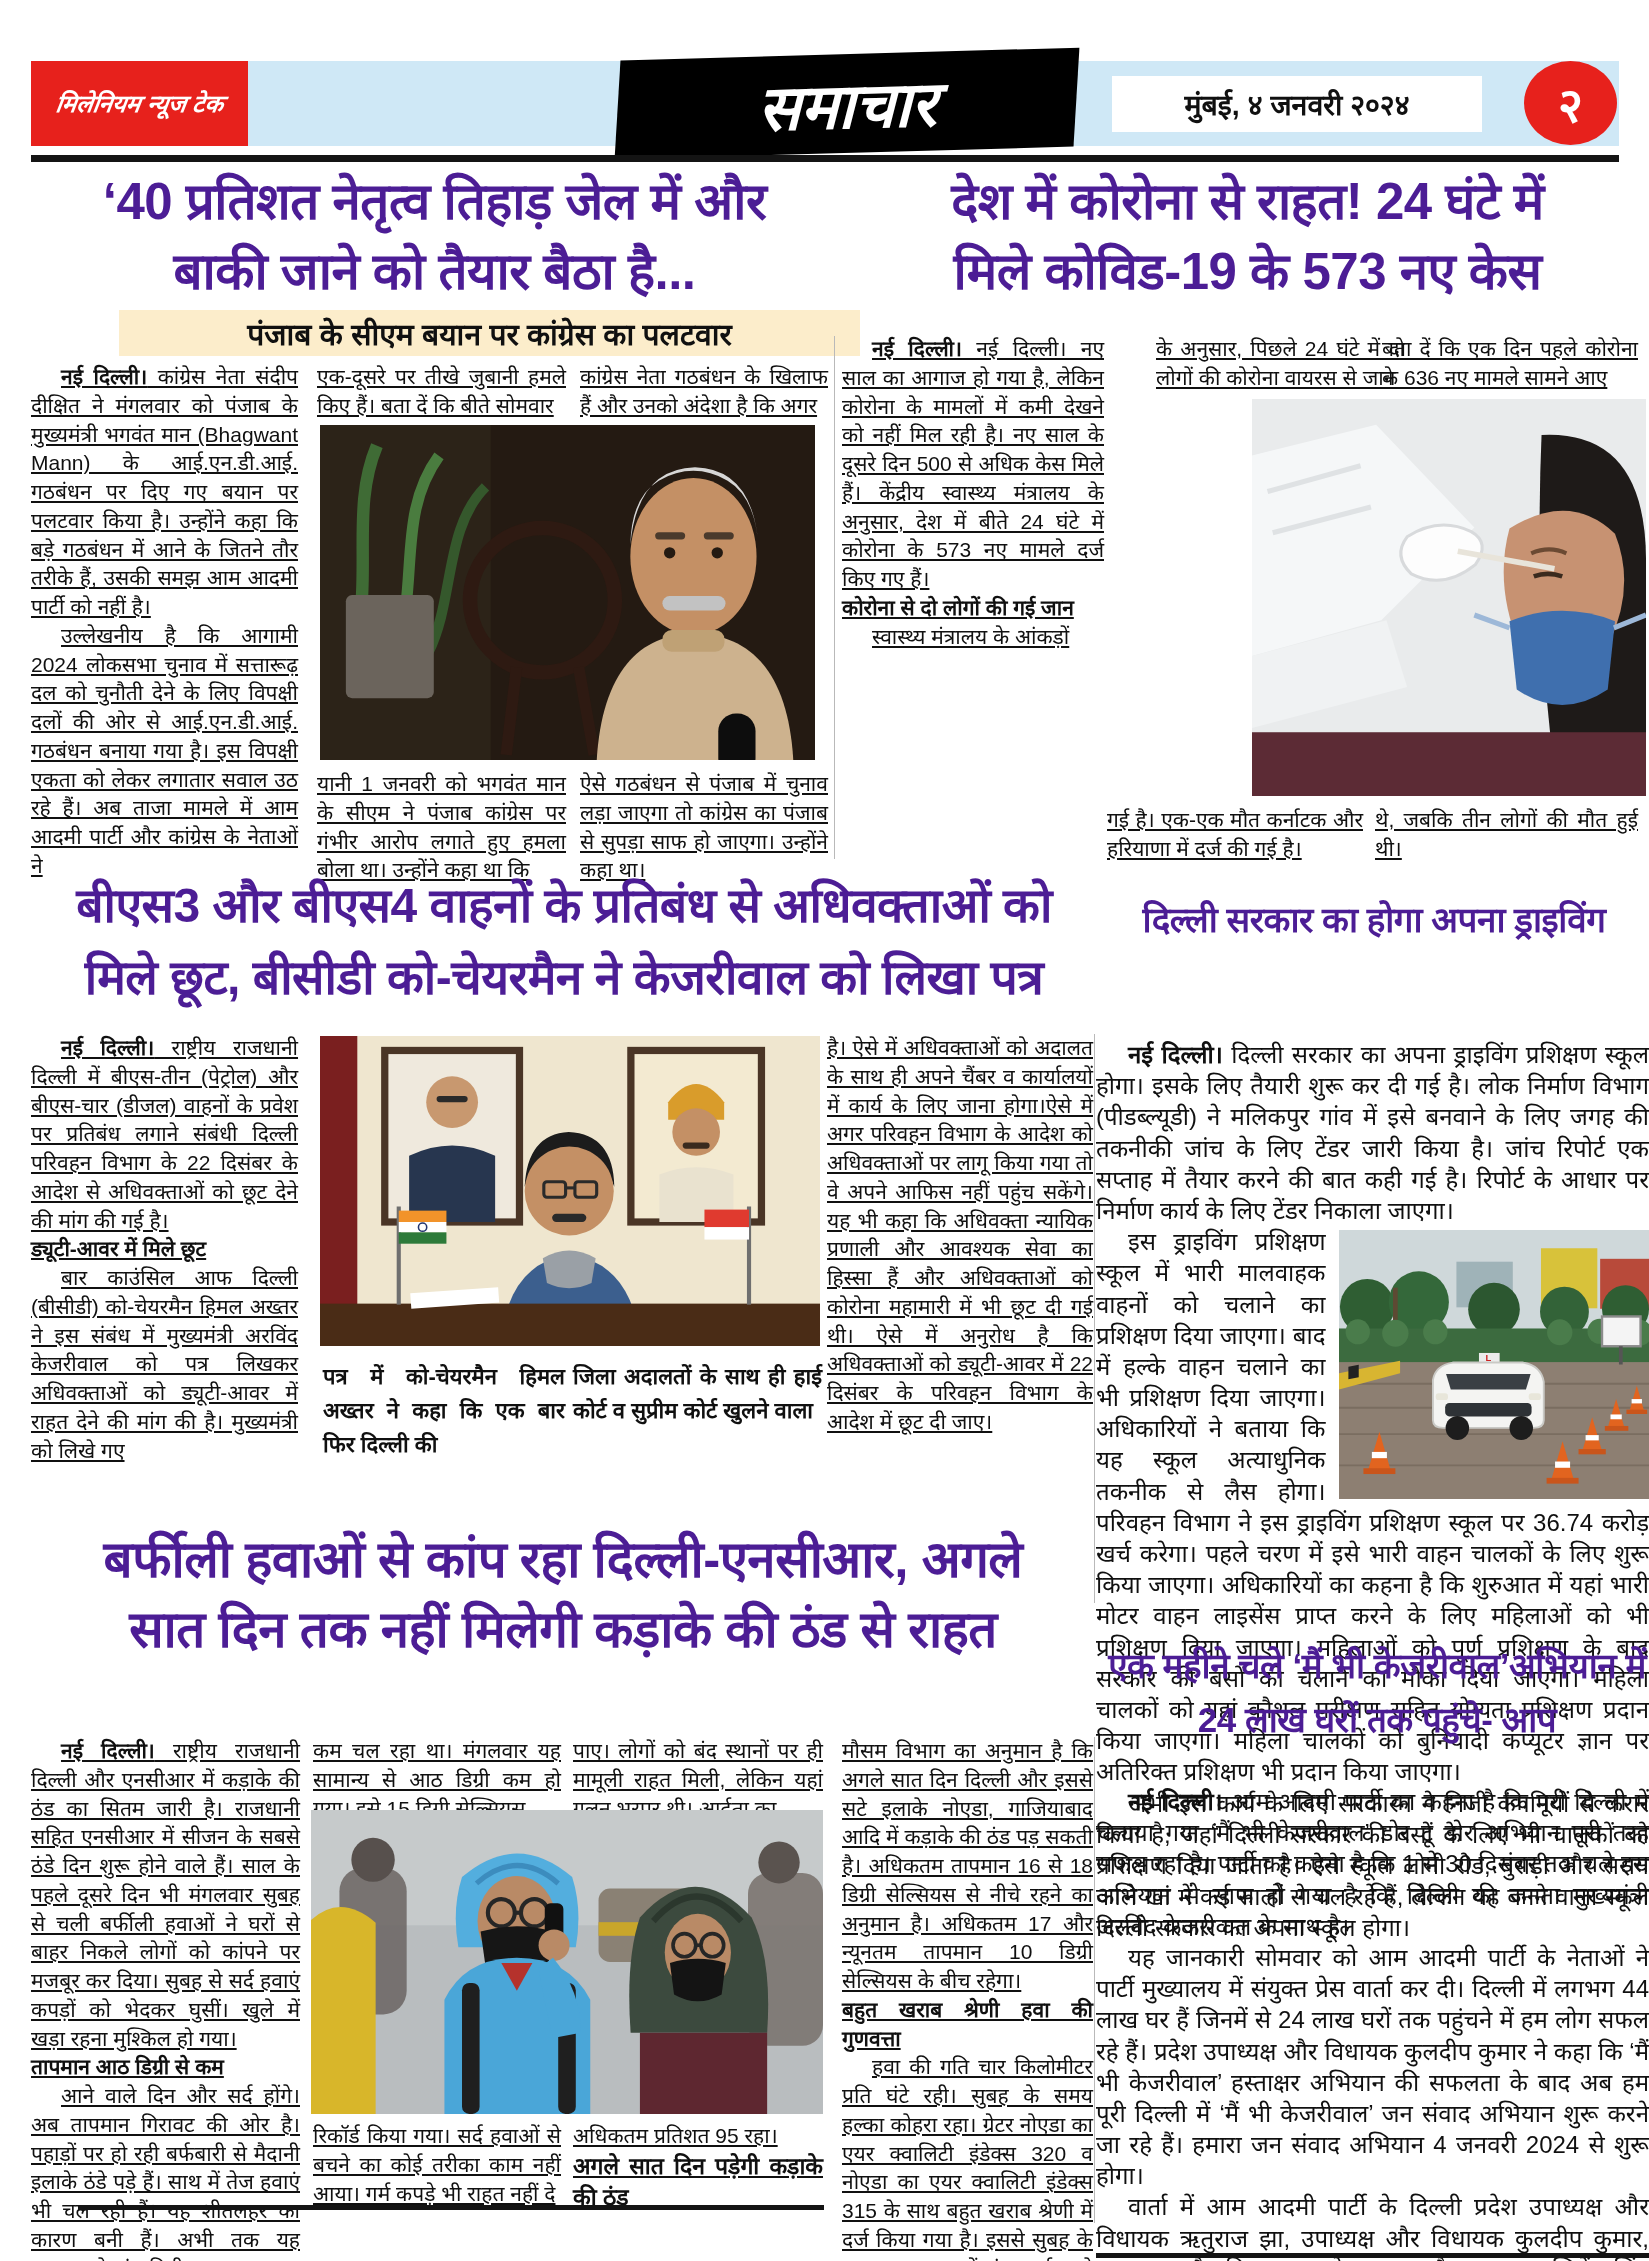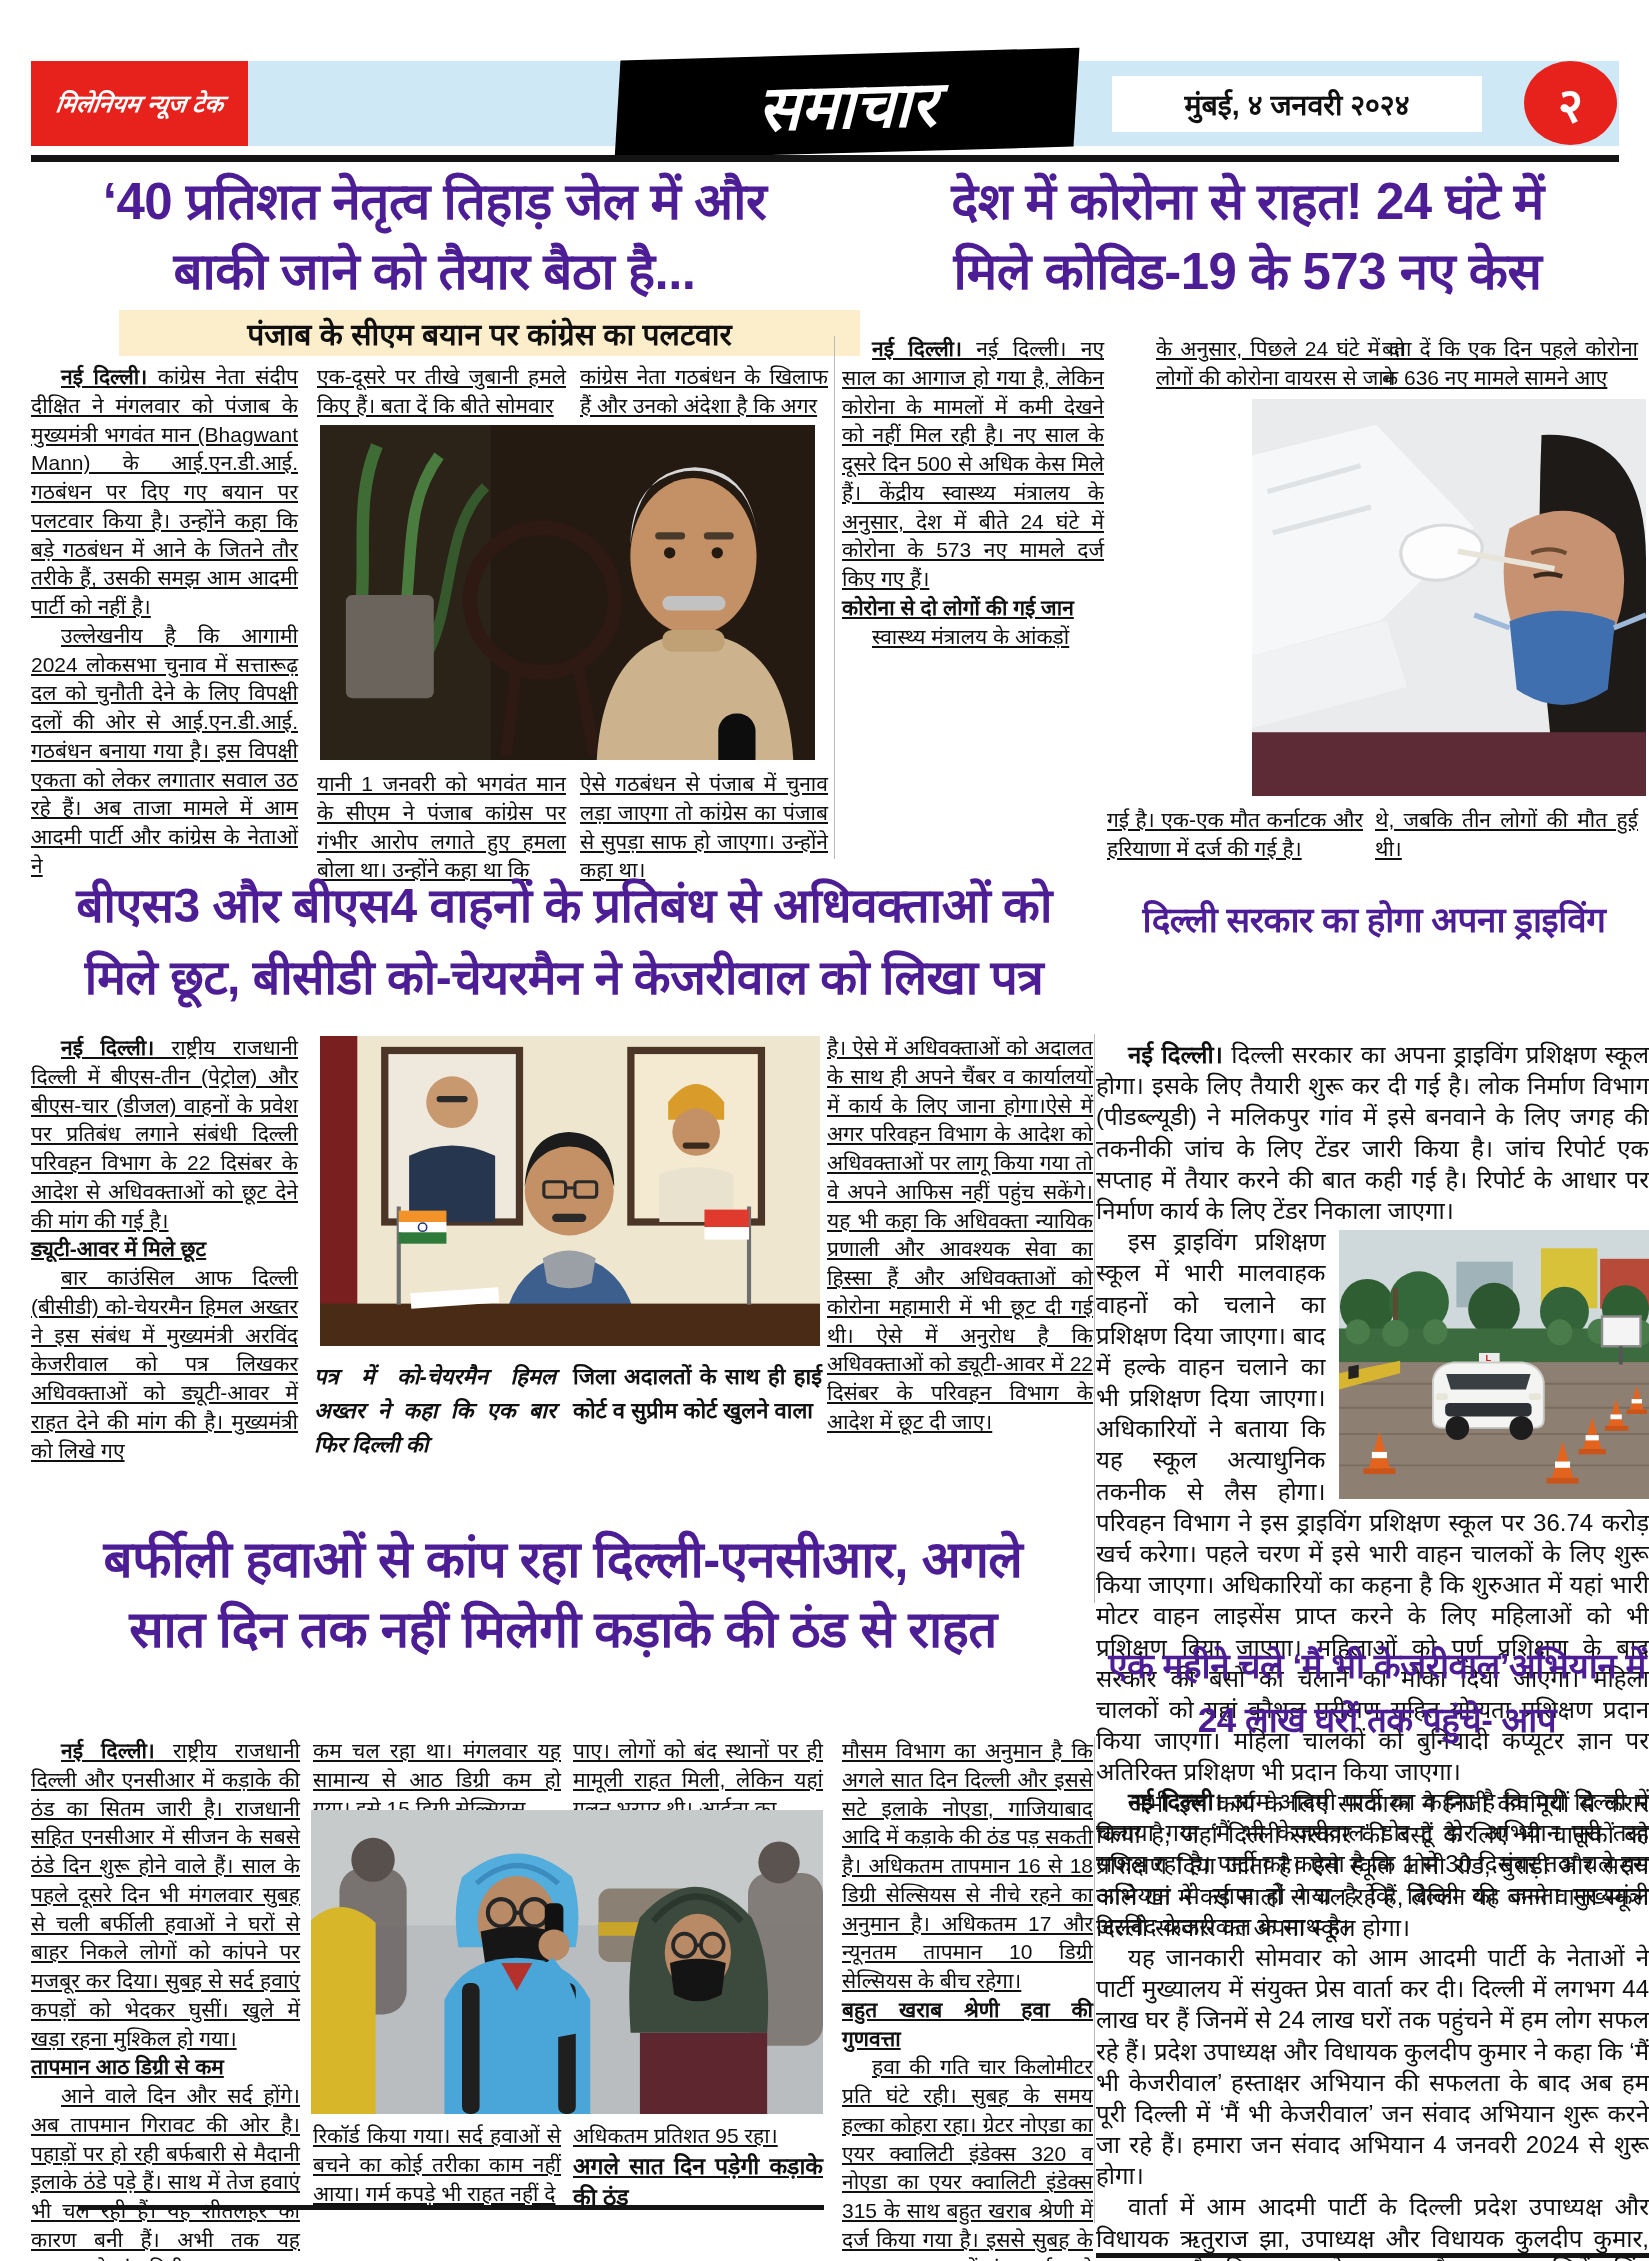--- a/index.html
+++ b/index.html
@@ -194,21 +194,21 @@
     <rect x="152" y="338" width="92" height="22" fill="#f2932a"></rect>
     <rect x="152" y="360" width="92" height="20" fill="#ffffff"></rect>
     <circle cx="198" cy="370" r="8" fill="none" stroke="#24356e" stroke-width="3"></circle>
     <rect x="152" y="380" width="92" height="22" fill="#2d7a3a"></rect>
     <line x1="828" y1="330" x2="828" y2="520" stroke="#6f6f6f" stroke-width="8"></line>
     <rect x="742" y="336" width="86" height="34" fill="#e03a2f"></rect>
     <rect x="742" y="370" width="86" height="24" fill="#ffffff"></rect>
   </svg>
 </div>
 
-<div class="cap" style="left:314px;top:1360px;width:242px;font-style:italic;"><span>पत्र में को-चेयरमैन हिमल अख्तर ने कहा कि एक बार फिर दिल्ली की</span></div>
+<div class="cap" style="left:323px;top:1360px;width:242px;"><span>पत्र में को-चेयरमैन हिमल अख्तर ने कहा कि एक बार फिर दिल्ली की</span></div>
 <div class="cap" style="left:573px;top:1360px;width:249px;"><span>जिला अदालतों के साथ ही हाई कोर्ट व सुप्रीम कोर्ट खुलने वाला</span></div>
 
 <div class="col" style="left:827px;top:1034px;width:266px;">
   <p class="noind">है। ऐसे में अधिवक्ताओं को अदालत के साथ ही अपने चैंबर व कार्यालयों में कार्य के लिए जाना होगा।ऐसे में अगर परिवहन विभाग के आदेश को अधिवक्ताओं पर लागू किया गया तो वे अपने आफिस नहीं पहुंच सकेंगे। यह भी कहा कि अधिवक्ता न्यायिक प्रणाली और आवश्यक सेवा का हिस्सा हैं और अधिवक्ताओं को कोरोना महामारी में भी छूट दी गई थी। ऐसे में अनुरोध है कि अधिवक्ताओं को ड्यूटी-आवर में 22 दिसंबर के परिवहन विभाग के आदेश में छूट दी जाए।</p>
 </div>
 
 <div class="headline h-m" style="left:1101px;top:893px;width:546px;">
   <div>दिल्ली सरकार का होगा अपना ड्राइविंग</div>
 </div>
 

